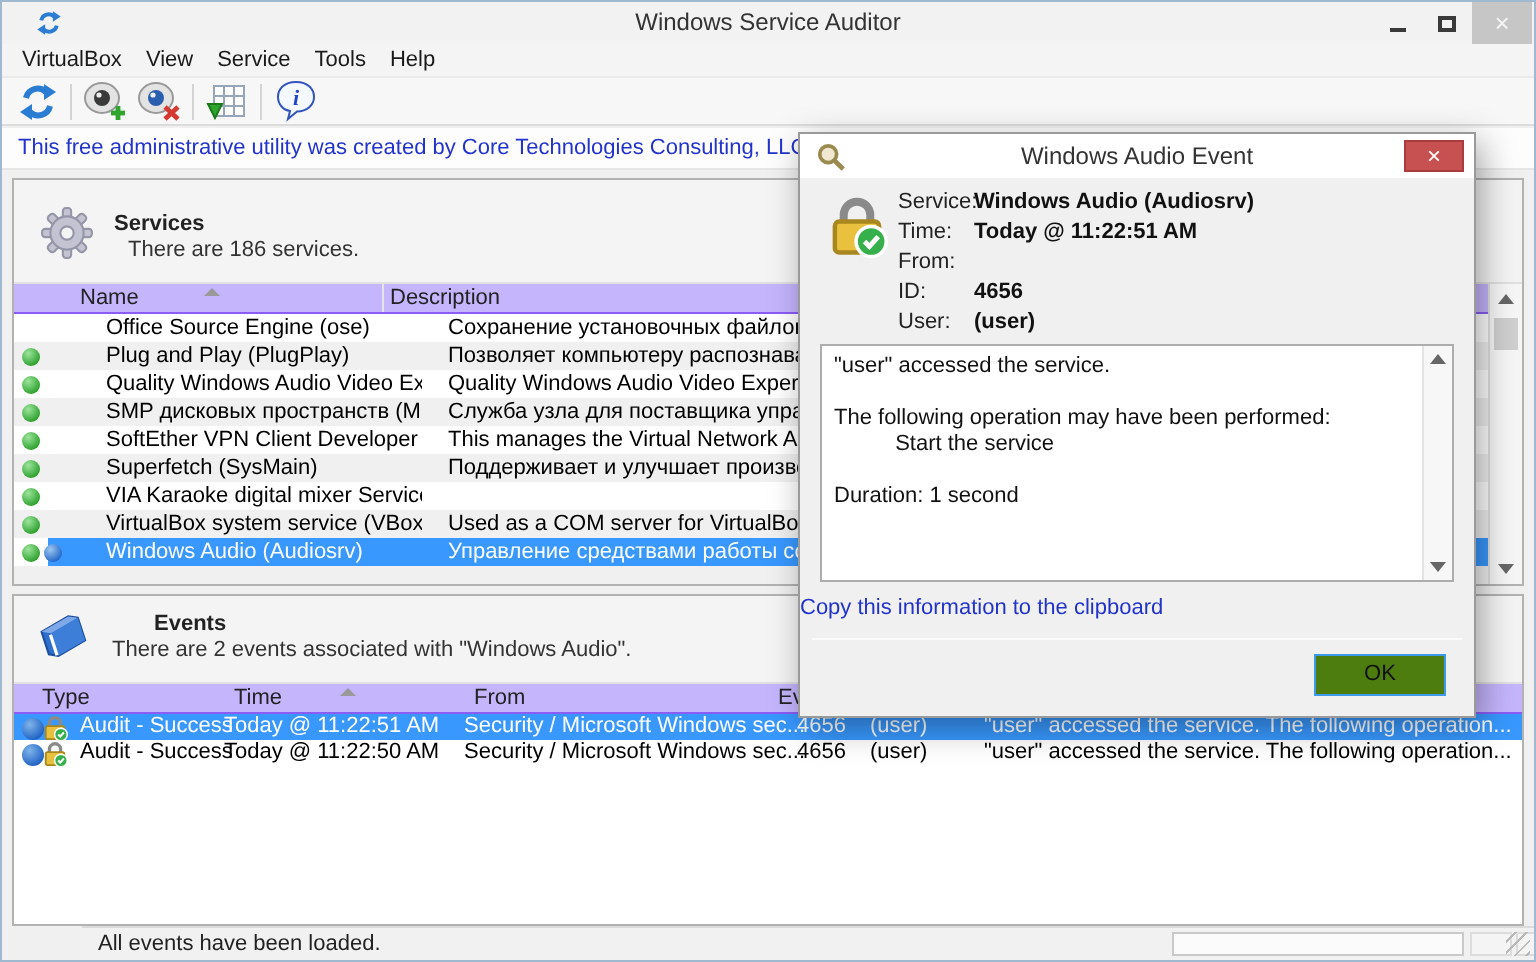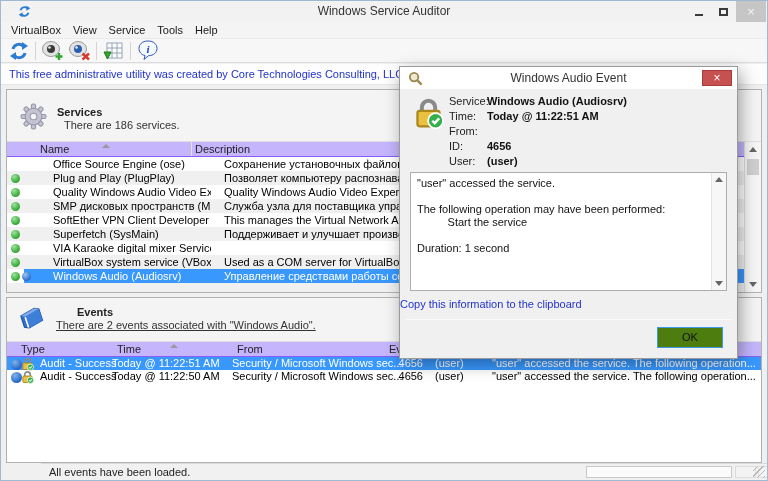--- a/index.html
+++ b/index.html
@@ -33,21 +33,21 @@
   #services-panel { top:88px; height:204px; }
   #events-panel  { top:296px; height:166px; }
   .panel-headbox { position:absolute; top:0; left:0; right:0; background:#f4f4f4; border-bottom:1px solid #e0e0e0; }
   #services-panel .panel-headbox { height:52px; }
   #events-panel  .panel-headbox { height:44px; }
   .panel-title { position:absolute; font-weight:bold; color:#222; }
   .panel-sub   { position:absolute; color:#333; }
   #services-panel .panel-title { left:50px; top:16px; }
   #services-panel .panel-sub   { left:57px; top:29px; }
   #events-panel  .panel-title  { left:42px; top:8px;margin-left:28px; }
-  #events-panel  .panel-sub    { left:49px; top:21px;text-decoration:underline; }
+  #events-panel  .panel-sub    { left:49px; top:21px; }
   .gear-ic { position:absolute; left:13px; top:13px; }
   .book-ic { position:absolute; left:11px; top:6px; }
   
   .tbl-header { position:absolute; left:0; right:0; height:15px; background:#c4b5fd; border-bottom:1px solid #8b5cf6; color:#222; }
   #services-panel .tbl-header { top:52px; right:17px; }
   #events-panel  .tbl-header  { top:44px; }
   .hdr-label { position:absolute; top:1px; }
   .sort-up { position:absolute; width:0; height:0; border-left:4px solid transparent; border-right:4px solid transparent; border-bottom:4px solid #999; top:2px; }
   .col-line { position:absolute; top:0; bottom:0; width:1px; background:#e4e4e4; }
   

